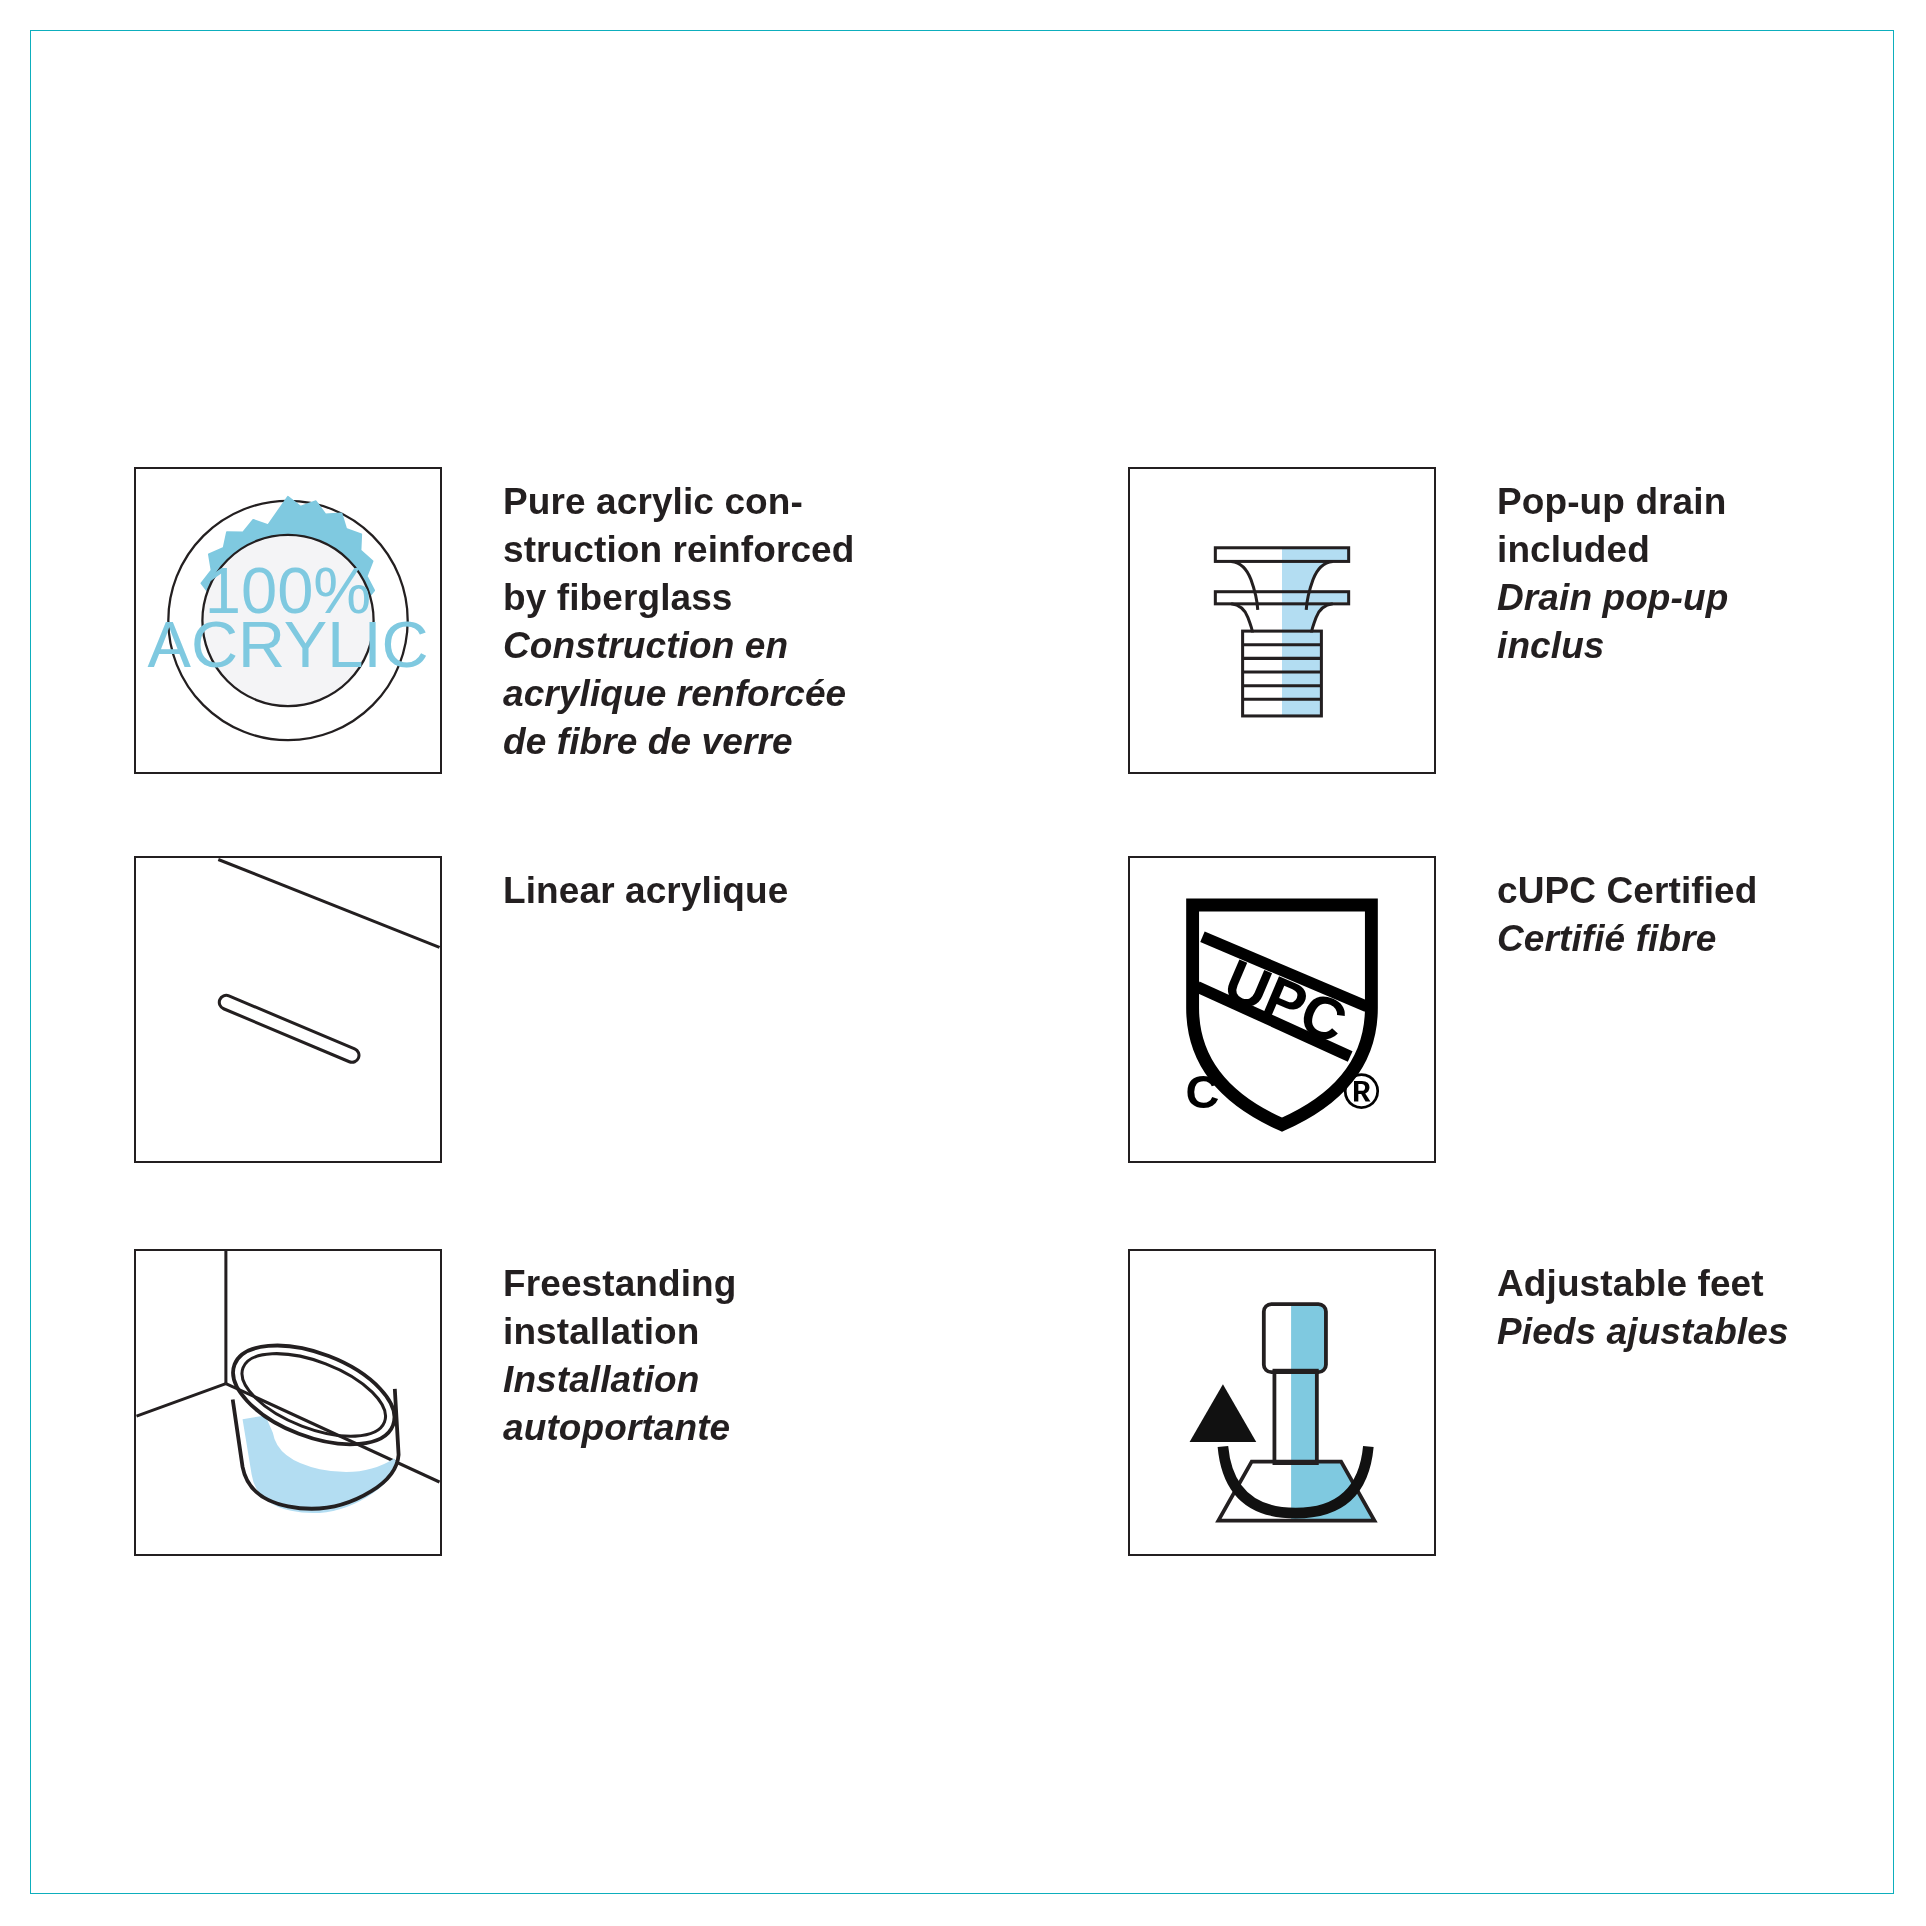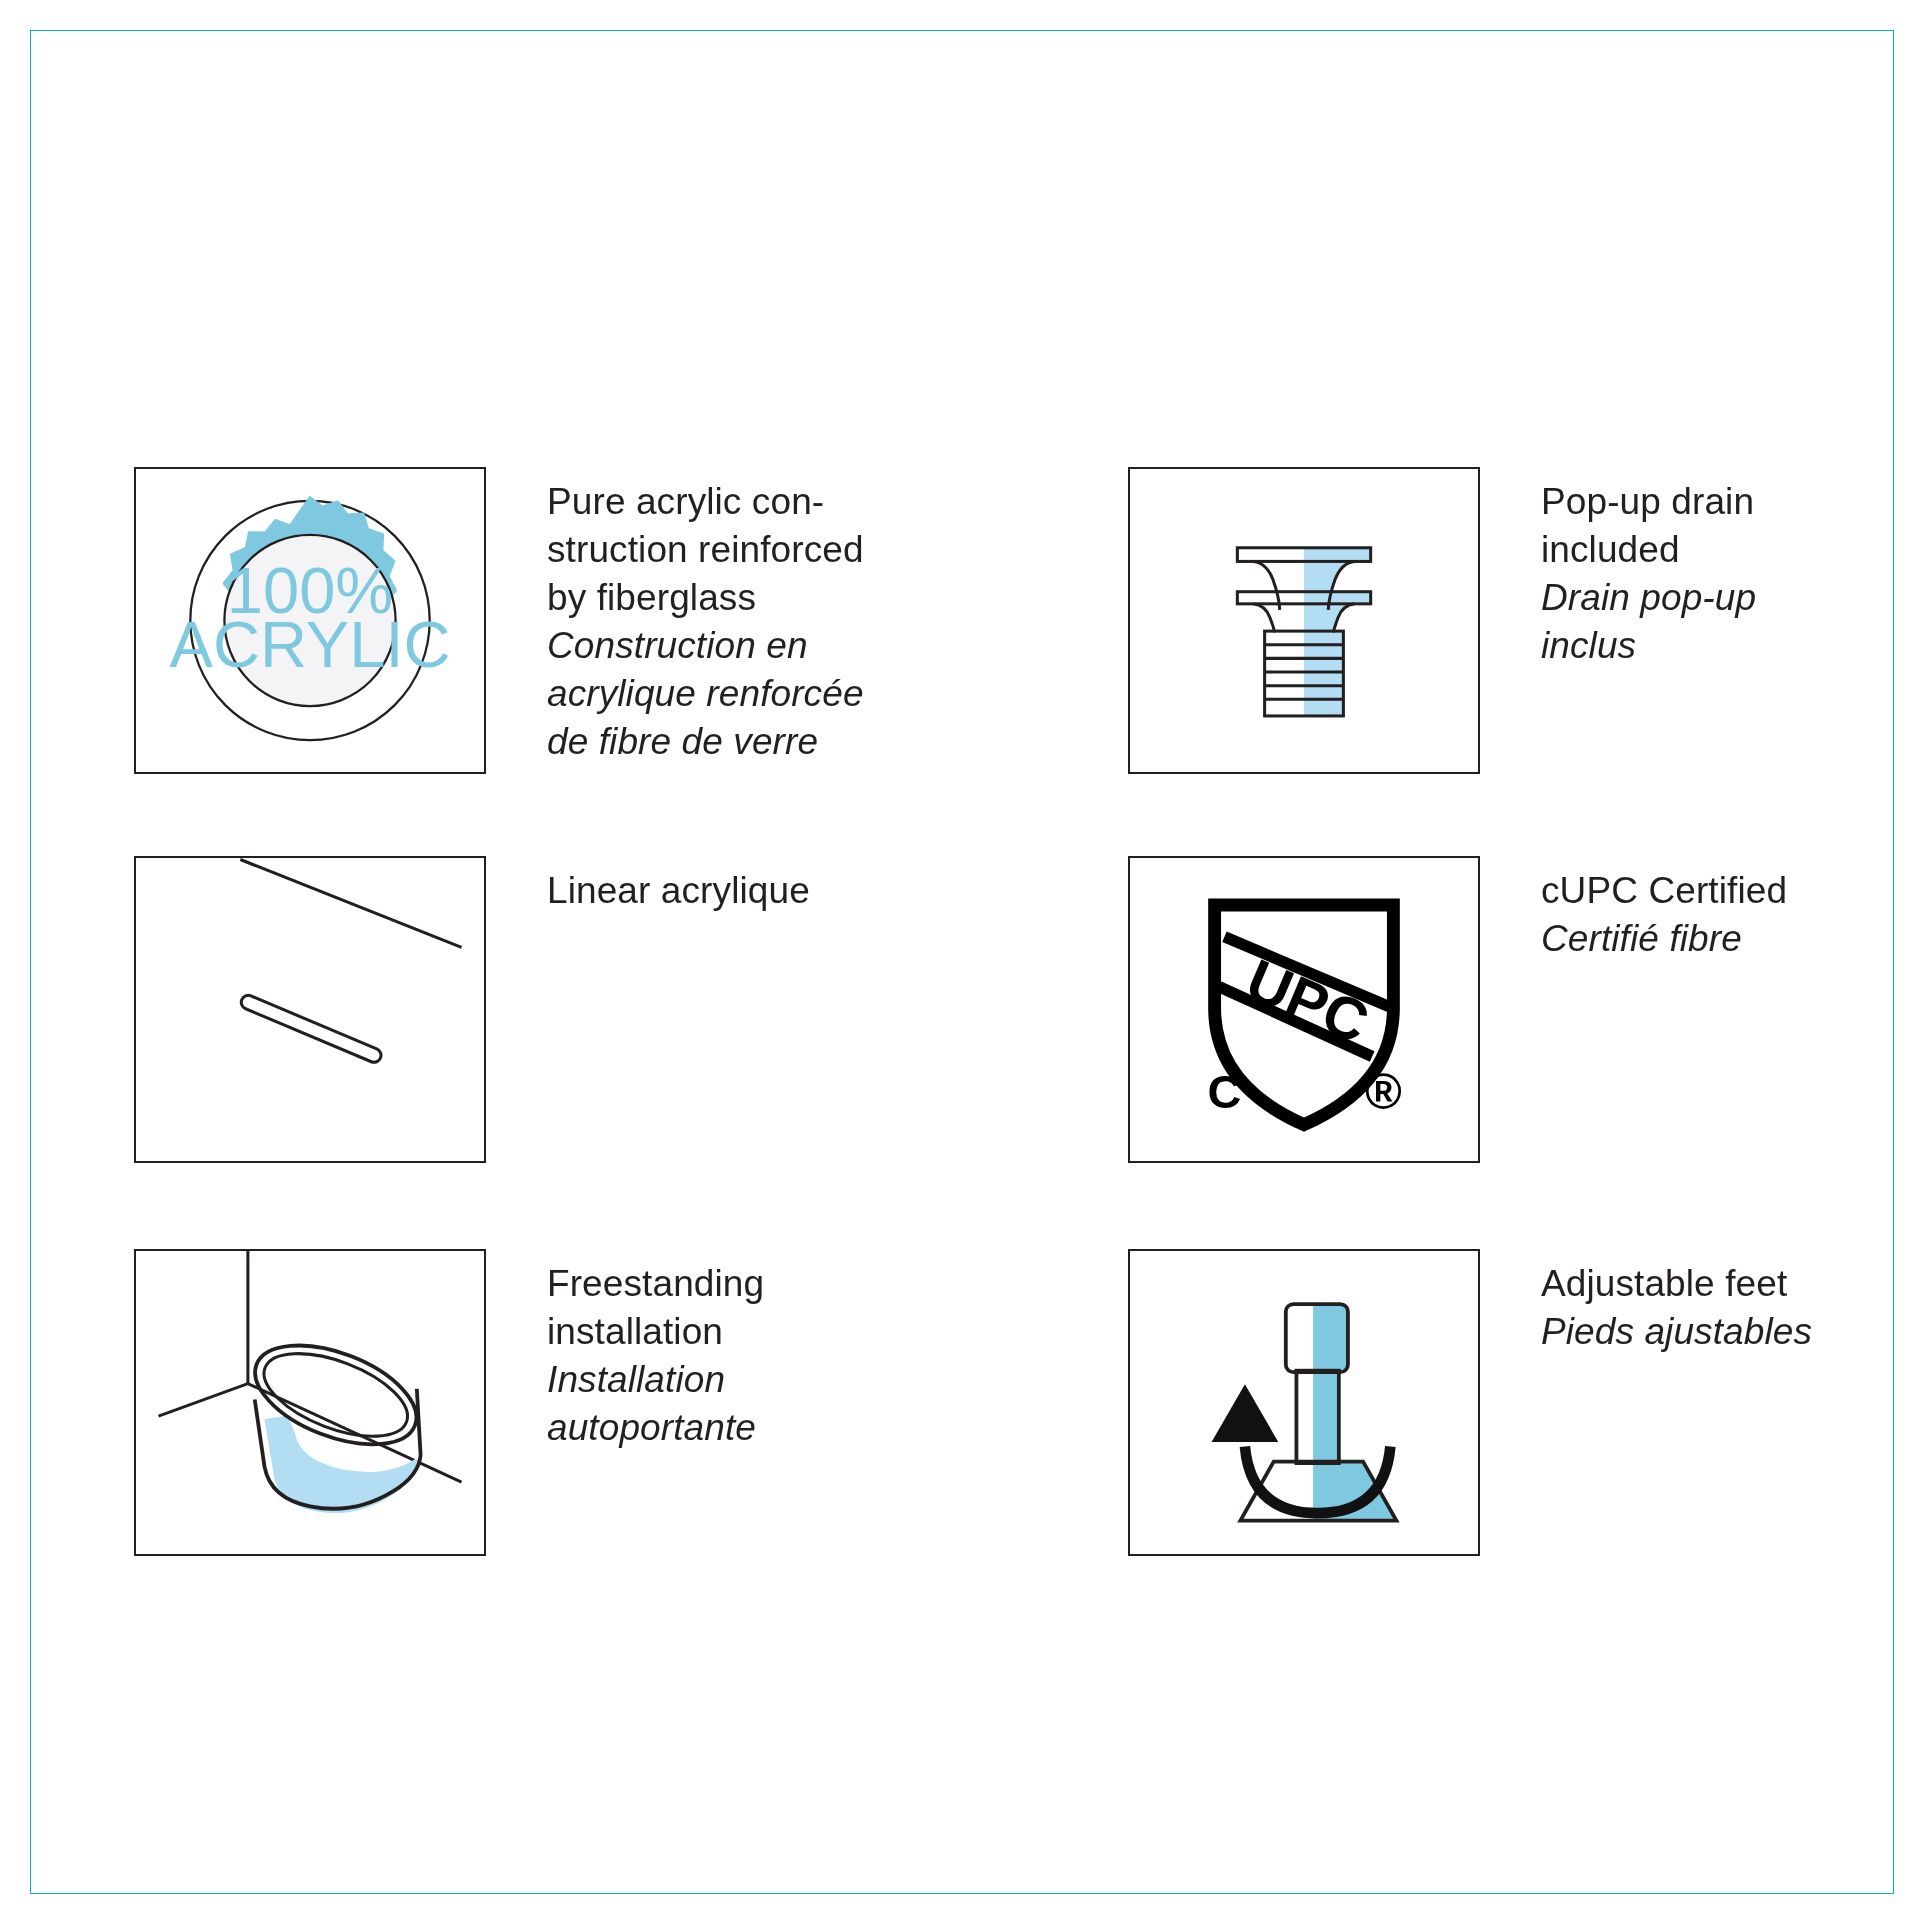--- a/index.html
+++ b/index.html
@@ -40,21 +40,21 @@
   }
   .feature-cell {
     display: flex;
     flex-direction: row;
     align-items: flex-start;
     width: 994px;
   }
   .feature-cell.col2 { width: 709px; }
 
   .icon-box {
-    width: 352px;
+    width: 308px;
     height: 307px;
     border: 2.3px solid #231f20;
     box-sizing: border-box;
     background: #ffffff;
     flex: 0 0 auto;
   }
   .icon-box svg { display: block; width: 100%; height: 100%; }
 
   .feature-text {
     margin-left: 61px;
@@ -62,20 +62,21 @@
     flex: 1 1 auto;
   }
   .feature-text .en,
   .feature-text .fr {
     color: #231f20;
     font-size: 37px;
     line-height: 1.30;
     letter-spacing: 0.1px;
     white-space: pre-line;
     margin: 0;
+    font-weight: bold;
   }
   .feature-text .fr { font-style: italic; }
 
   
   .row-gap-1 { height: 82px; }
   .row-gap-2 { height: 86px; }
 
   
   .badge-txt {
     font-family: "Liberation Sans", sans-serif;

